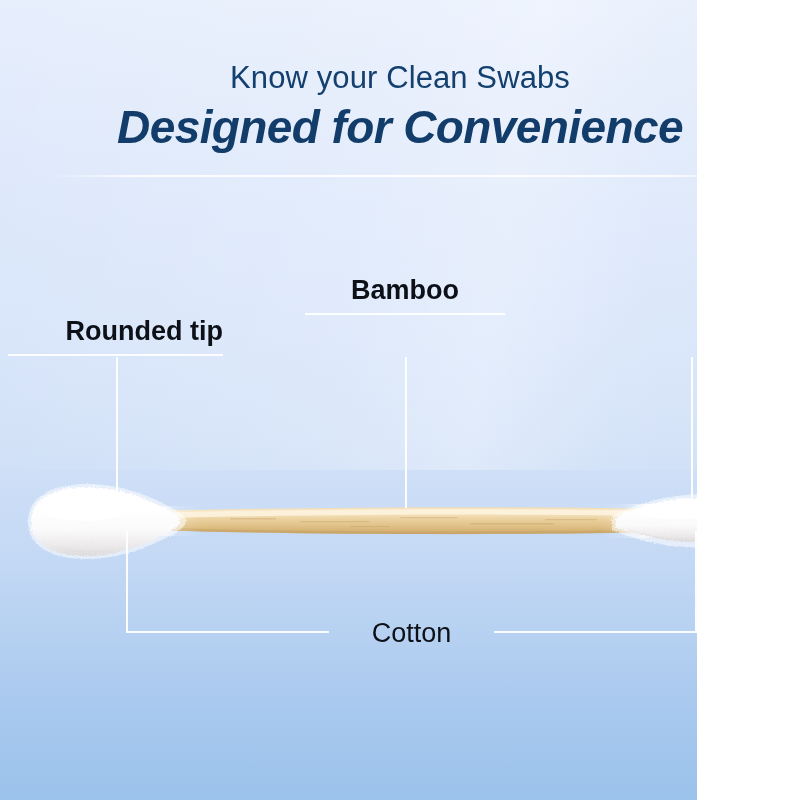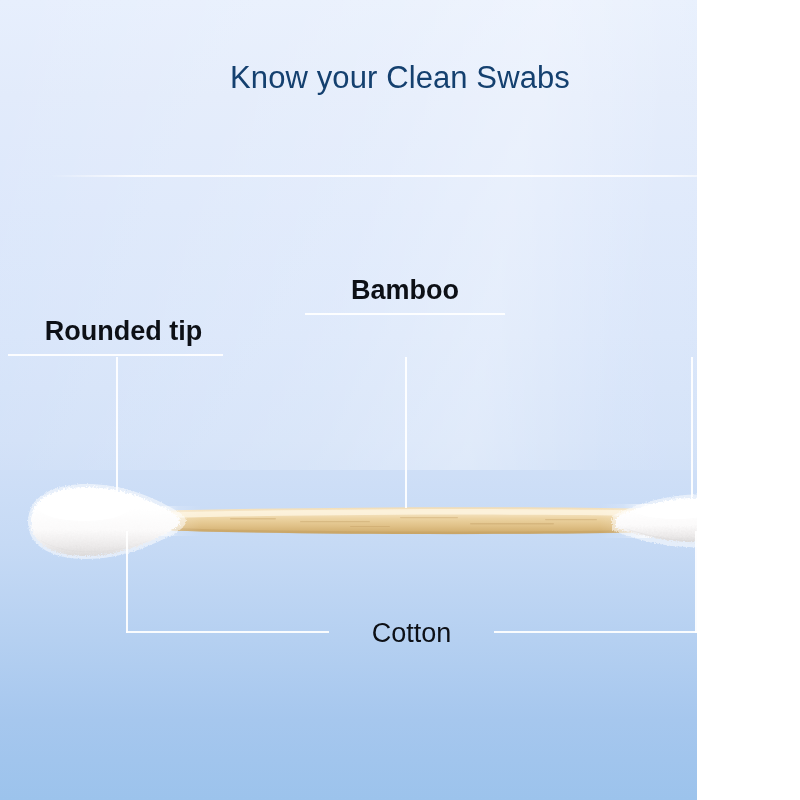--- a/index.html
+++ b/index.html
@@ -105,21 +105,21 @@
     margin-top: 4px;
   }
   .leader-line {
     position: absolute;
     width: 2px;
     background: rgba(255,255,255,0.92);
     z-index: 5;
   }
 
   #callout-rounded { left: 8px; top: 313px; width: 215px; }
-  #callout-rounded .callout-text { text-align: center; padding-left: 16px; }
+  #callout-rounded .callout-text { text-align: right; padding-left: 16px; }
   #callout-bamboo  { left: 305px; top: 272px; width: 200px; }
   #callout-pointed { left: 598px; top: 313px; width: 180px; }
 
   
   #cotton-bracket {
     position: absolute;
     left: 126px;
     top: 531px;
     width: 552px;
     height: 102px;
@@ -167,20 +167,21 @@
     z-index: 3;
   }
 </style>
 </head>
 <body>
 
 <div id="stage">
 
   <div class="headline-block">
     <div class="headline-sub">Know your Clean Swabs</div>
+    <div class="headline-main">Designed for Convenience</div>
     <div class="headline-rule"></div>
   </div>
 
   <div class="callout" id="callout-rounded">
     <div class="callout-text">Rounded tip</div>
     <div class="callout-underline"></div>
   </div>
   <div class="leader-line" style="left:116px; top:357px; height:146px;"></div>
 
   <div class="callout" id="callout-bamboo">

